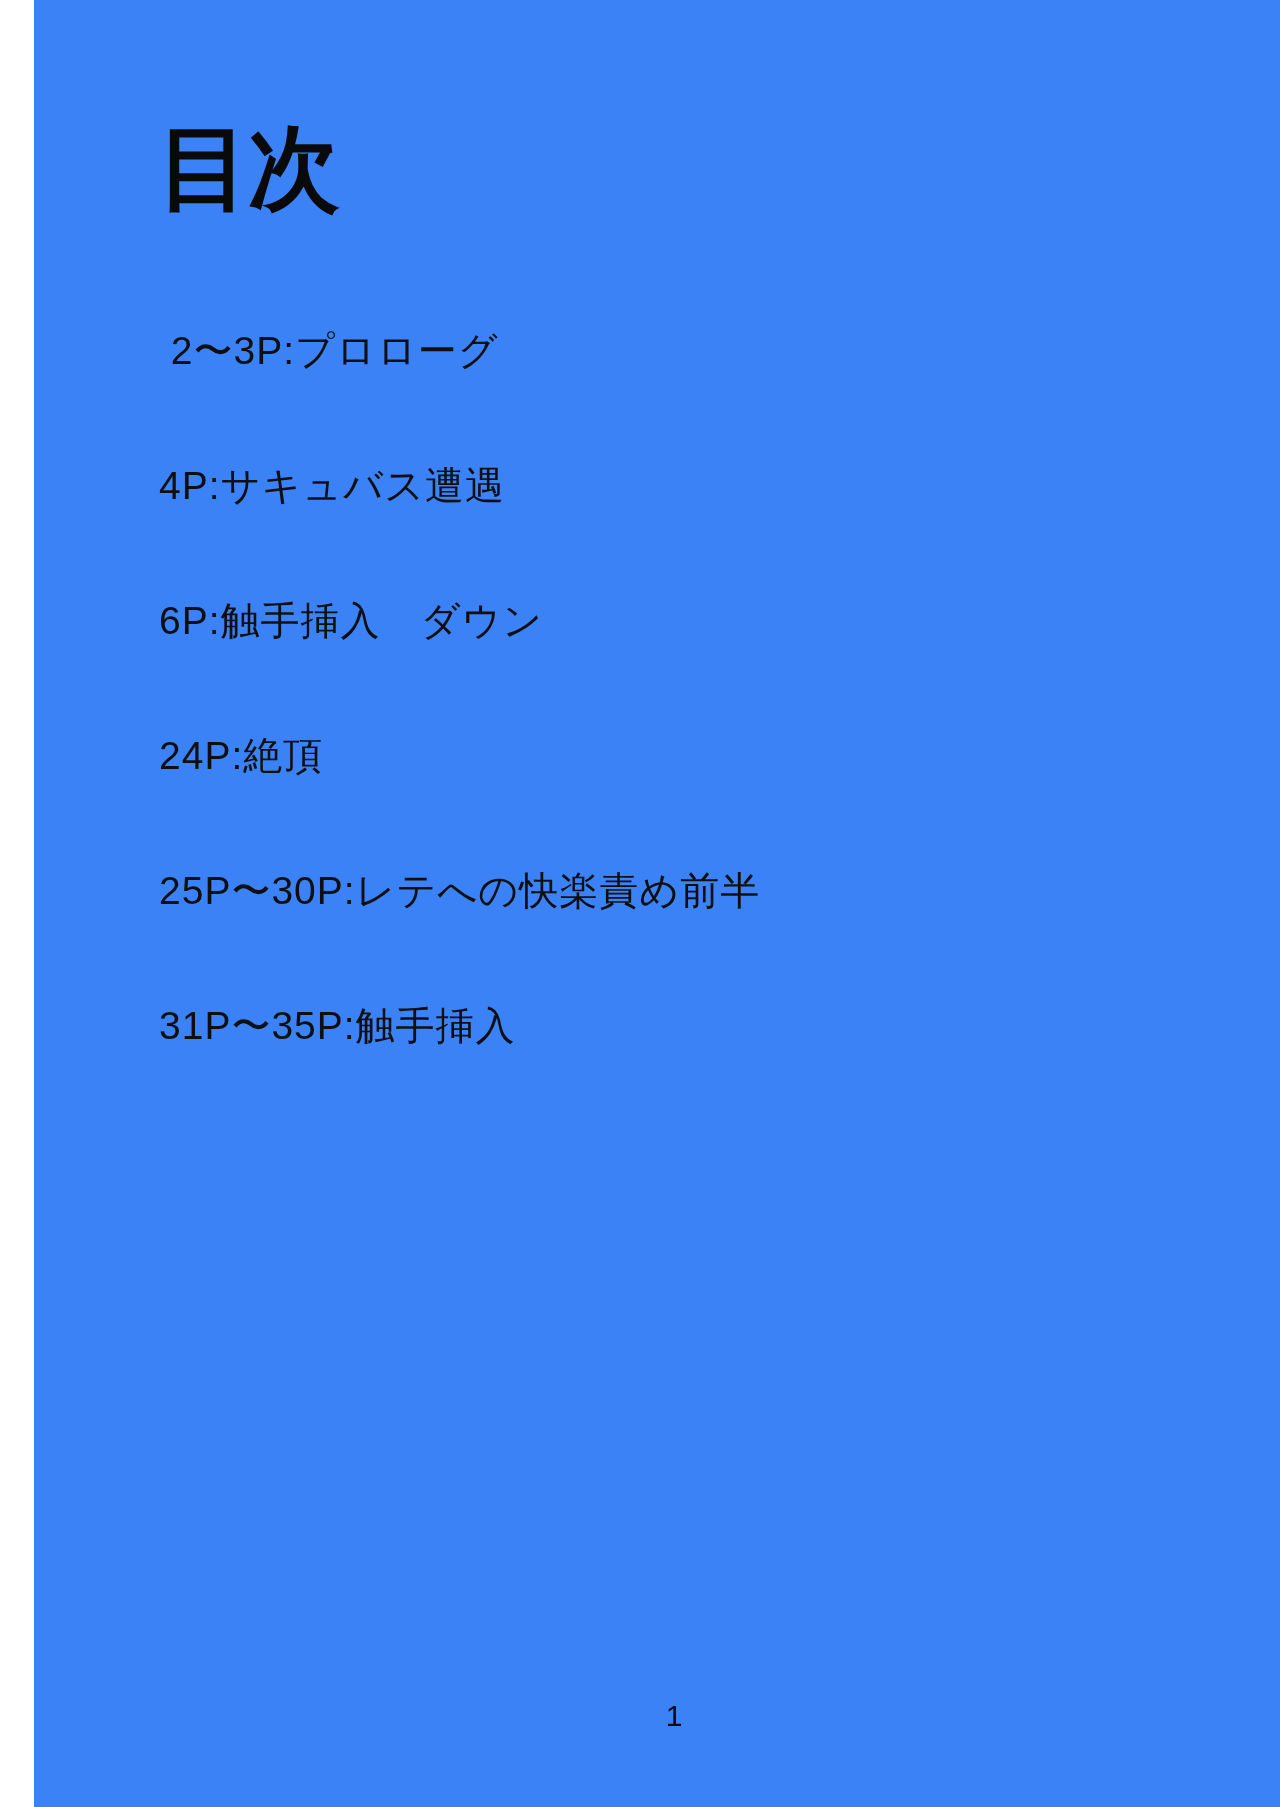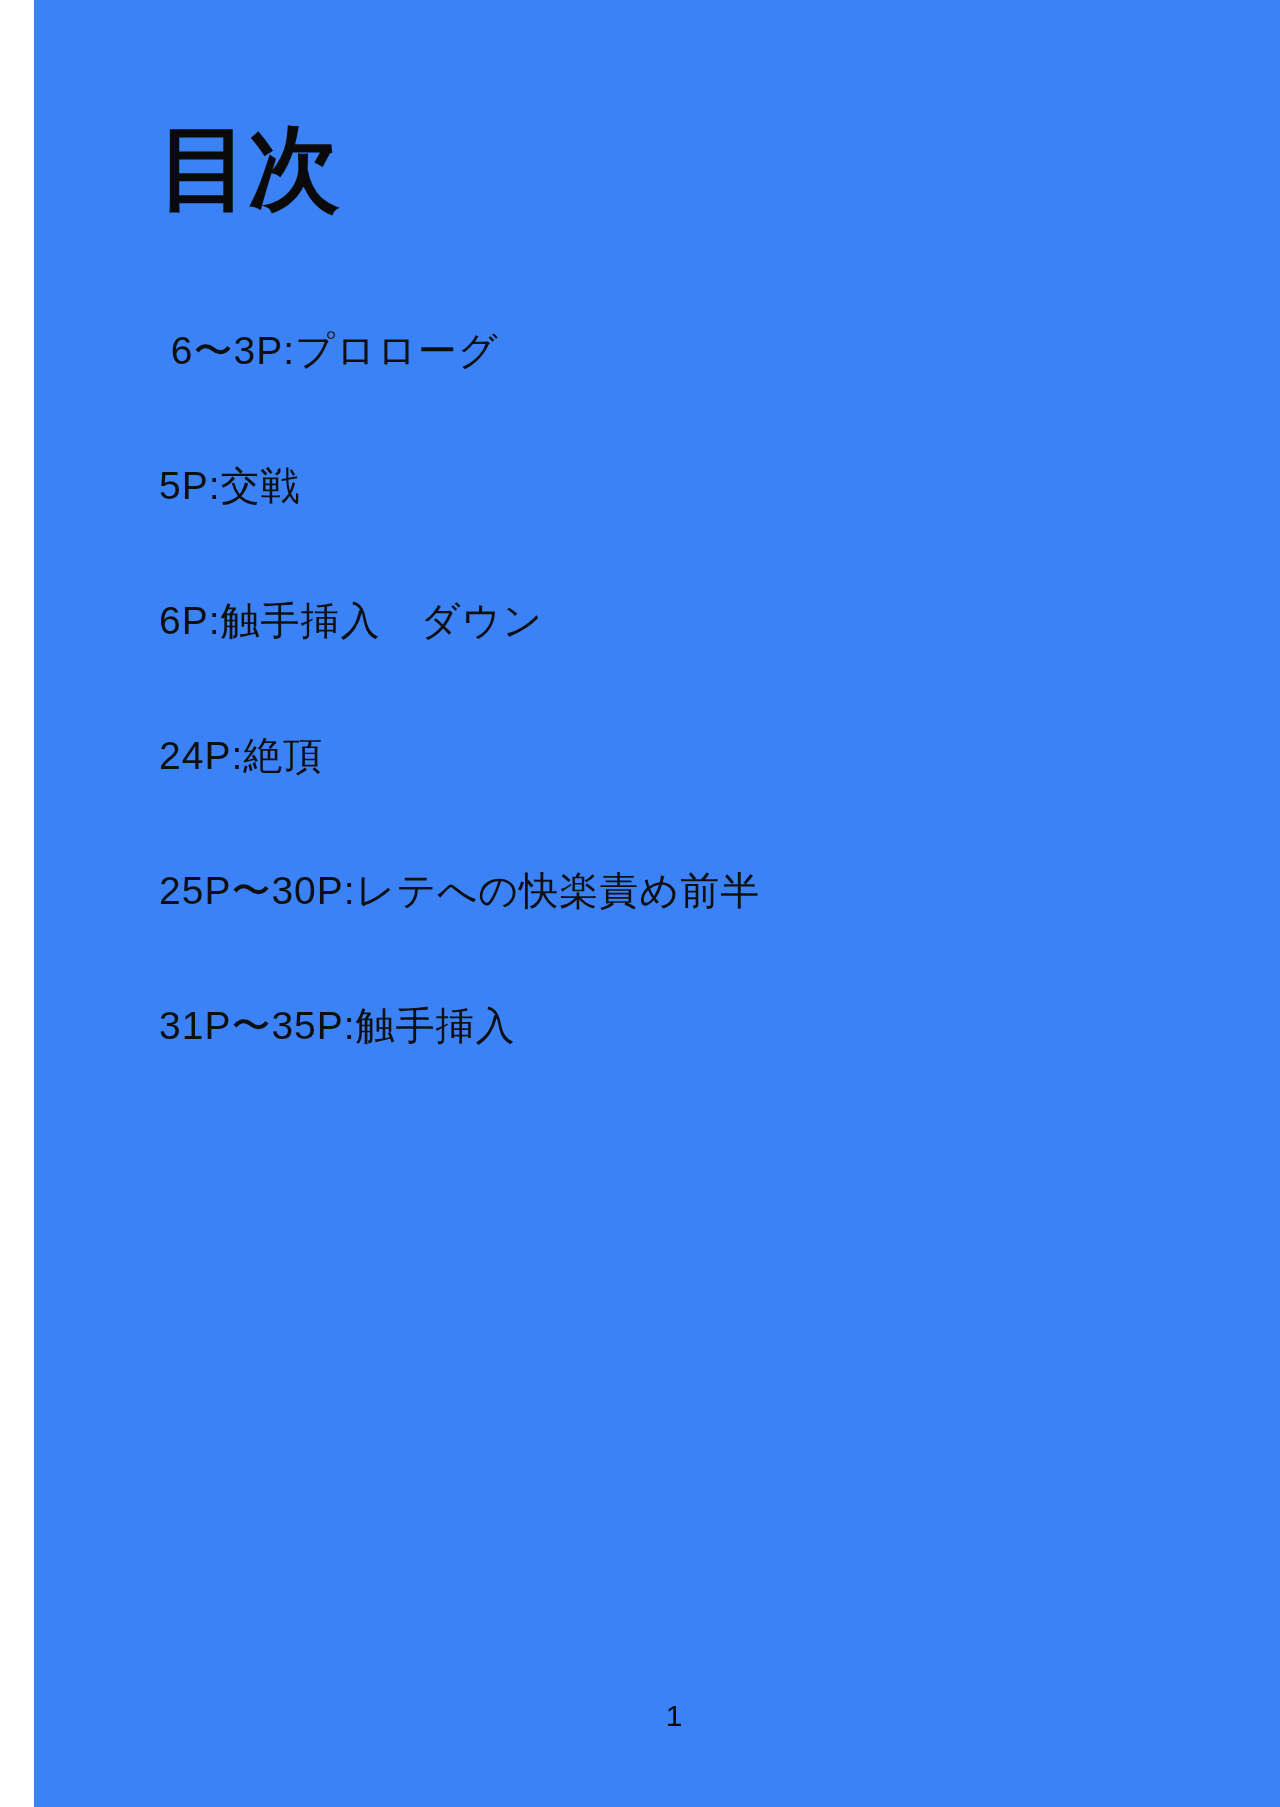--- a/index.html
+++ b/index.html
@@ -55,22 +55,22 @@
   }
 </style>
 </head>
 <body>
 
 <div class="page">
 
   <div class="title">目次</div>
 
   <ul class="toc-list">
-    <li> 6〜3P:プロローグ</li>
-    <li>5P:交戦</li>
+    <li> 2〜3P:プロローグ</li>
+    <li>4P:サキュバス遭遇</li>
     <li>6P:触手挿入　ダウン</li>
     <li>24P:絶頂</li>
     <li>25P〜30P:レテへの快楽責め前半</li>
     <li>31P〜35P:触手挿入</li>
     
     
   </ul>
 
   <div class="page-number">1</div>
 

